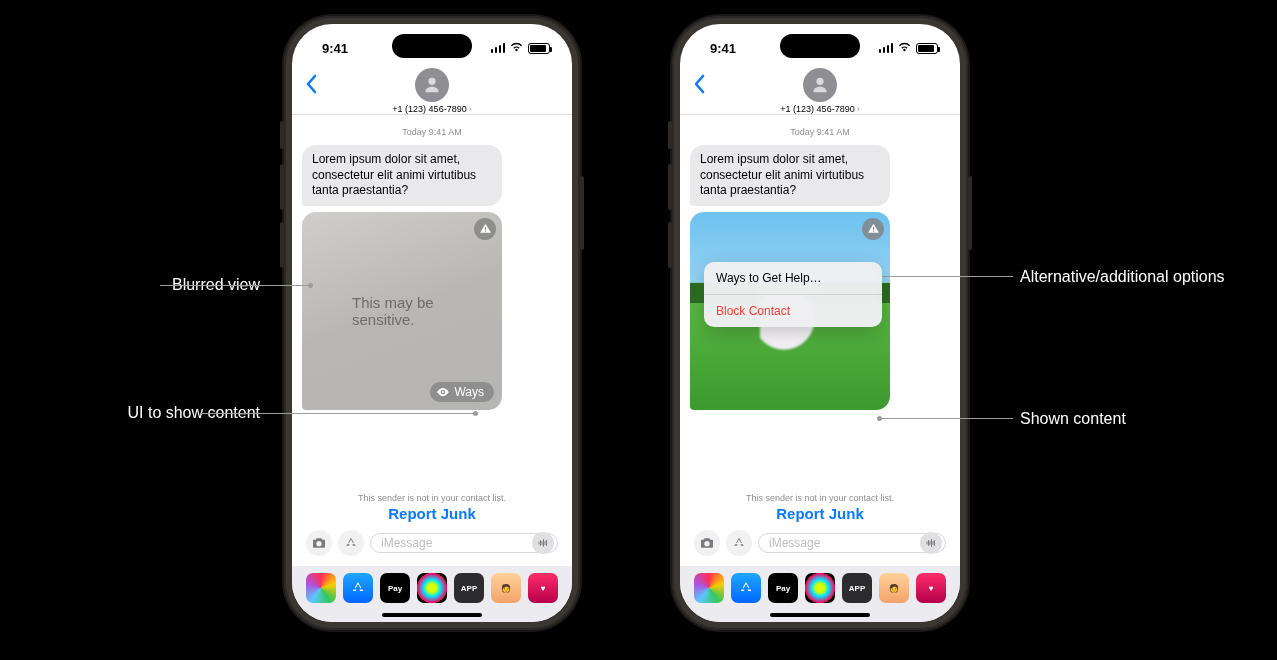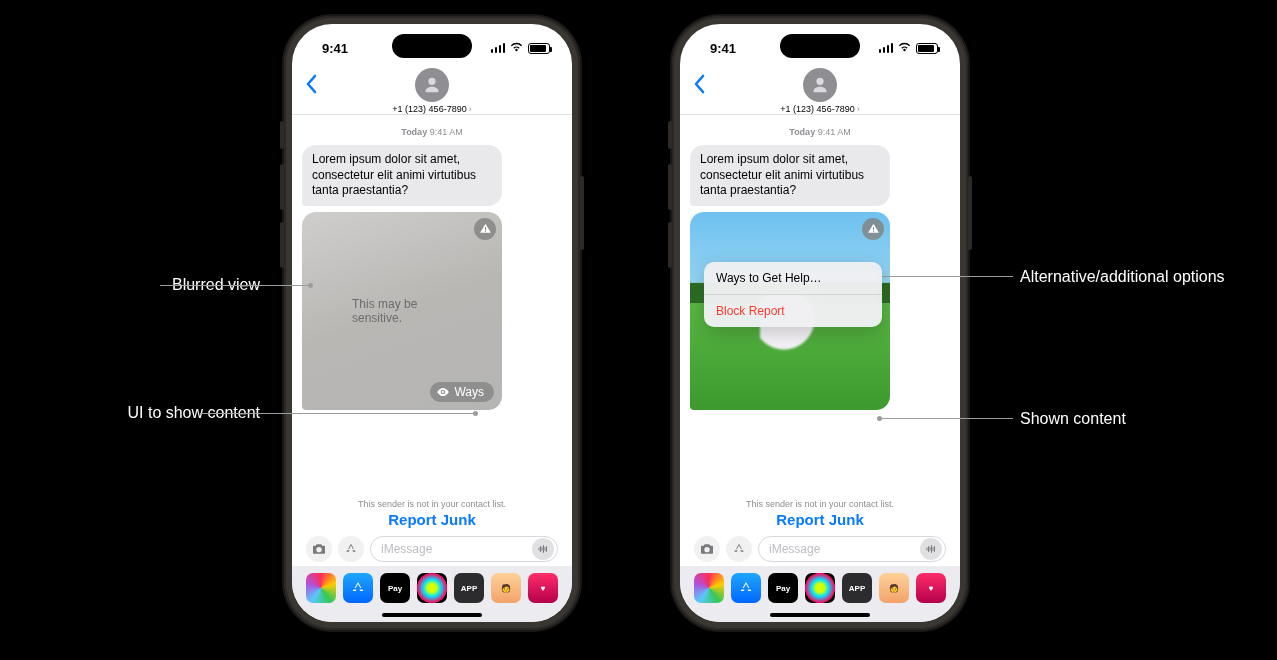--- a/index.html
+++ b/index.html
@@ -101,21 +101,21 @@
     padding: 8px 10px 0;
     overflow:hidden;
     position:relative;
   }
   .timestamp {
     text-align:center;
     font-size:9px;
     color:#8e8e93;
     margin:4px 0 8px;
   }
-  .timestamp b { color:#8e8e93; font-weight:700; }
+  .timestamp b { color:#8e8e93; font-weight:400; }
   .bubble {
     background:#e9e9eb;
     border-radius:14px;
     border-bottom-left-radius:4px;
     padding:7px 10px;
     font-size:12px;
     line-height:1.3;
     max-width:200px;
     color:#000;
     margin-bottom:6px;
@@ -135,21 +135,21 @@
   .warn-badge {
     position:absolute; top:6px; right:6px;
     width:22px; height:22px; border-radius:50%;
     background:rgba(130,130,130,.82);
     display:flex; align-items:center; justify-content:center;
   }
   .warn-badge svg { width:13px; height:13px; }
   .sens-label {
     position:absolute; top:50%; left:50%;
     transform:translate(-50%,-50%);
-    font-size:12px; color:#6c6c6c;
+    font-size:15px; color:#6c6c6c;
   }
   .show-pill {
     position:absolute; bottom:8px; right:8px;
     background:rgba(130,130,130,.75);
     border-radius:14px;
     padding:3px 10px 3px 6px;
     display:flex; align-items:center; gap:4px;
     color:#fff; font-size:12px; font-weight:500;
   }
   .show-pill svg { width:14px; height:14px; }
@@ -176,42 +176,42 @@
     box-shadow:0 6px 20px rgba(0,0,0,.2);
     z-index:5;
   }
   .popup-row {
     padding:9px 12px; font-size:12px;
     border-bottom:1px solid rgba(0,0,0,.1);
   }
   .popup-row:last-child { border-bottom:none; }
   .popup-row.red { color:#ff3b30; }
   .footer {
-    padding: 0 10px 0;
+    padding: 0 10px 6px;
   }
   .sender-note {
     text-align:center; font-size:9px; color:#8e8e93;
   }
   .report-link {
     text-align:center; font-size:15px; color:#0a7aff; font-weight:600;
     margin:2px 0 6px;
   }
   .inputbar {
     display:flex; align-items:center; gap:6px;
     padding: 2px 4px 4px;
   }
   .circ-icon {
     width:26px;height:26px;border-radius:50%;
     background:#f1f1f2;border:none;
     display:flex;align-items:center;justify-content:center;
     color:#7a7a7e;
   }
   .circ-icon svg{width:16px;height:16px;}
   .msg-input{
-    flex:1;height:26px;border:1px solid #d7d7dc;border-radius:14px;
+    flex:1;height:20px;border:1px solid #d7d7dc;border-radius:14px;
     display:flex;align-items:center;justify-content:space-between;
     padding:0 3px 0 10px;font-size:12px;color:#bdbdc2;
   }
   .mic-btn{
     width:22px;height:22px;border-radius:50%;background:#e0e0e3;
     display:flex;align-items:center;justify-content:center;
   }
   .mic-btn svg{width:12px;height:12px;fill:#7c7c80;}
   .dock {
     height:56px;
@@ -395,21 +395,21 @@
       <div class="media-bubble revealed">
         <div class="warn-badge">
           <svg viewBox="0 0 24 24">
               <path d="M12 3 2 20h20L12 3z" fill="#fff"></path>
               <rect x="11" y="9.5" width="2" height="5" fill="#828282"></rect>
               <rect x="11" y="16" width="2" height="2" fill="#828282"></rect>
             </svg>
         </div>
         <div class="popup">
           <div class="popup-row">Ways to Get Help…</div>
-          <div class="popup-row red">Block Report</div>
+          <div class="popup-row red">Block Contact</div>
         </div>
       </div>
     </div>
     <div class="footer">
       <div class="sender-note">This sender is not in your contact list.</div>
       <div class="report-link">Report Junk</div>
       <div class="inputbar">
         <button class="circ-icon">
           <svg viewBox="0 0 24 24">
               <path d="M4 7h3l1.5-2h7L17 7h3a1 1 0 011 1v10a1 1 0 01-1 1H4a1 1 0 01-1-1V8a1 1 0 011-1zm8 10a4 4 0 100-8 4 4 0 000 8z" fill="#7a7a7e"></path>

